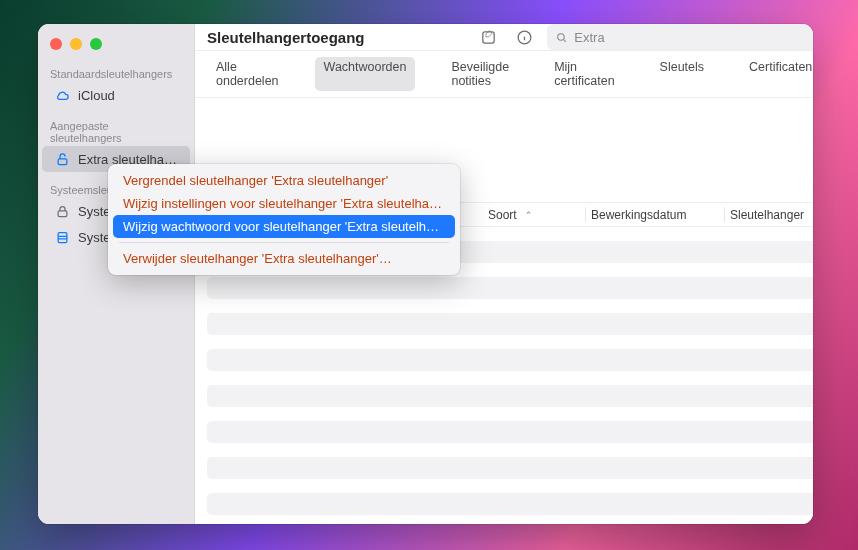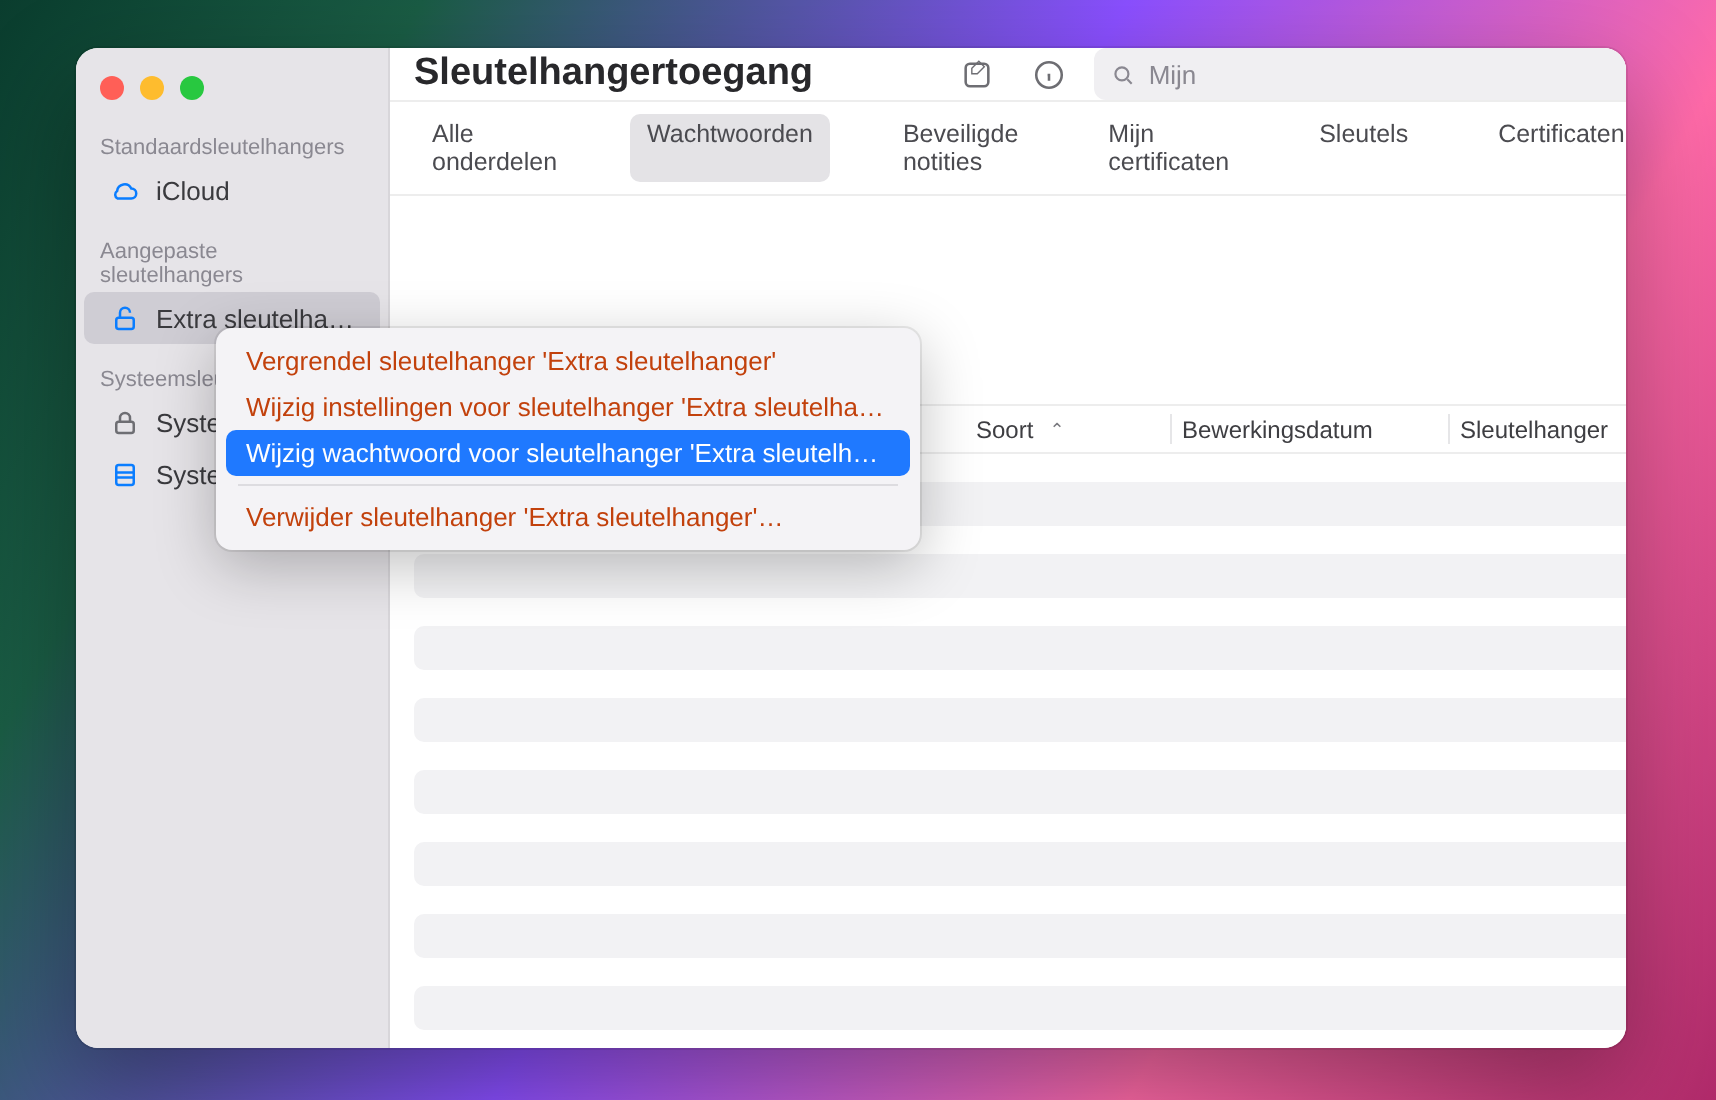--- a/index.html
+++ b/index.html
@@ -28,21 +28,21 @@
     border-radius: 5px; margin: 0 4px;
   }
   .side-item.selected { background: #cfcdd4; }
   .side-icon { width: 16px; height: 16px; display: flex; align-items: center; justify-content: center; color: #0a7dff; flex-shrink: 0; }
   .side-icon.gray { color: #6e6e73; }
   .side-icon svg { width: 15px; height: 15px; }
   .side-label { white-space: nowrap; overflow: hidden; text-overflow: ellipsis; }
 
   .main { flex: 1; display: flex; flex-direction: column; background: #ffffff; }
   .toolbar { height: 47px; display: flex; align-items: center; padding: 0 12px; gap: 10px; border-bottom: 1px solid #ededed; }
-  .title { font-size: 19px; font-weight: 600; color: #28282b; flex: 1; }
+  .title { font-size: 15px; font-weight: 600; color: #28282b; flex: 1; }
   .tool-btn { width: 26px; height: 26px; border-radius: 6px; display: flex; align-items: center; justify-content: center; color: #6e6e73; }
   .tool-btn svg { width: 17px; height: 17px; }
   .search { display: flex; align-items: center; gap: 6px; background: #f0eff2; border-radius: 6px; height: 26px; width: 274px; padding: 0 8px; color: #8a8891; font-size: 13px; }
   .search svg { width: 13px; height: 13px; color: #8a8891; }
   .search span { color: #8a8891; }
 
   .tabs { display: flex; gap: 27px; padding: 6px 12px; border-bottom: 1px solid #ededed; font-size: 12.5px; }
   .tab { color: #4b4b50; padding: 3px 9px; border-radius: 5px; }
   .tab.active { background: #e4e3e6; }
 
@@ -140,21 +140,21 @@
         <svg viewBox="0 0 24 24" fill="none" stroke="currentColor" stroke-width="1.8">
             <circle cx="12" cy="12" r="9"></circle>
             <path d="M12 8h.01M11 12h1v4"></path>
           </svg>
       </div>
       <div class="search">
         <svg viewBox="0 0 24 24" fill="none" stroke="currentColor" stroke-width="2">
             <circle cx="11" cy="11" r="6"></circle>
             <path d="M20 20l-4-4"></path>
           </svg>
-        <span>Mijn</span>
+        <span>Extra</span>
       </div>
     </div>
 
     <div class="tabs">
       <div class="tab">Alle onderdelen</div>
       <div class="tab active">Wachtwoorden</div>
       <div class="tab">Beveiligde notities</div>
       <div class="tab">Mijn certificaten</div>
       <div class="tab">Sleutels</div>
       <div class="tab">Certificaten</div>

